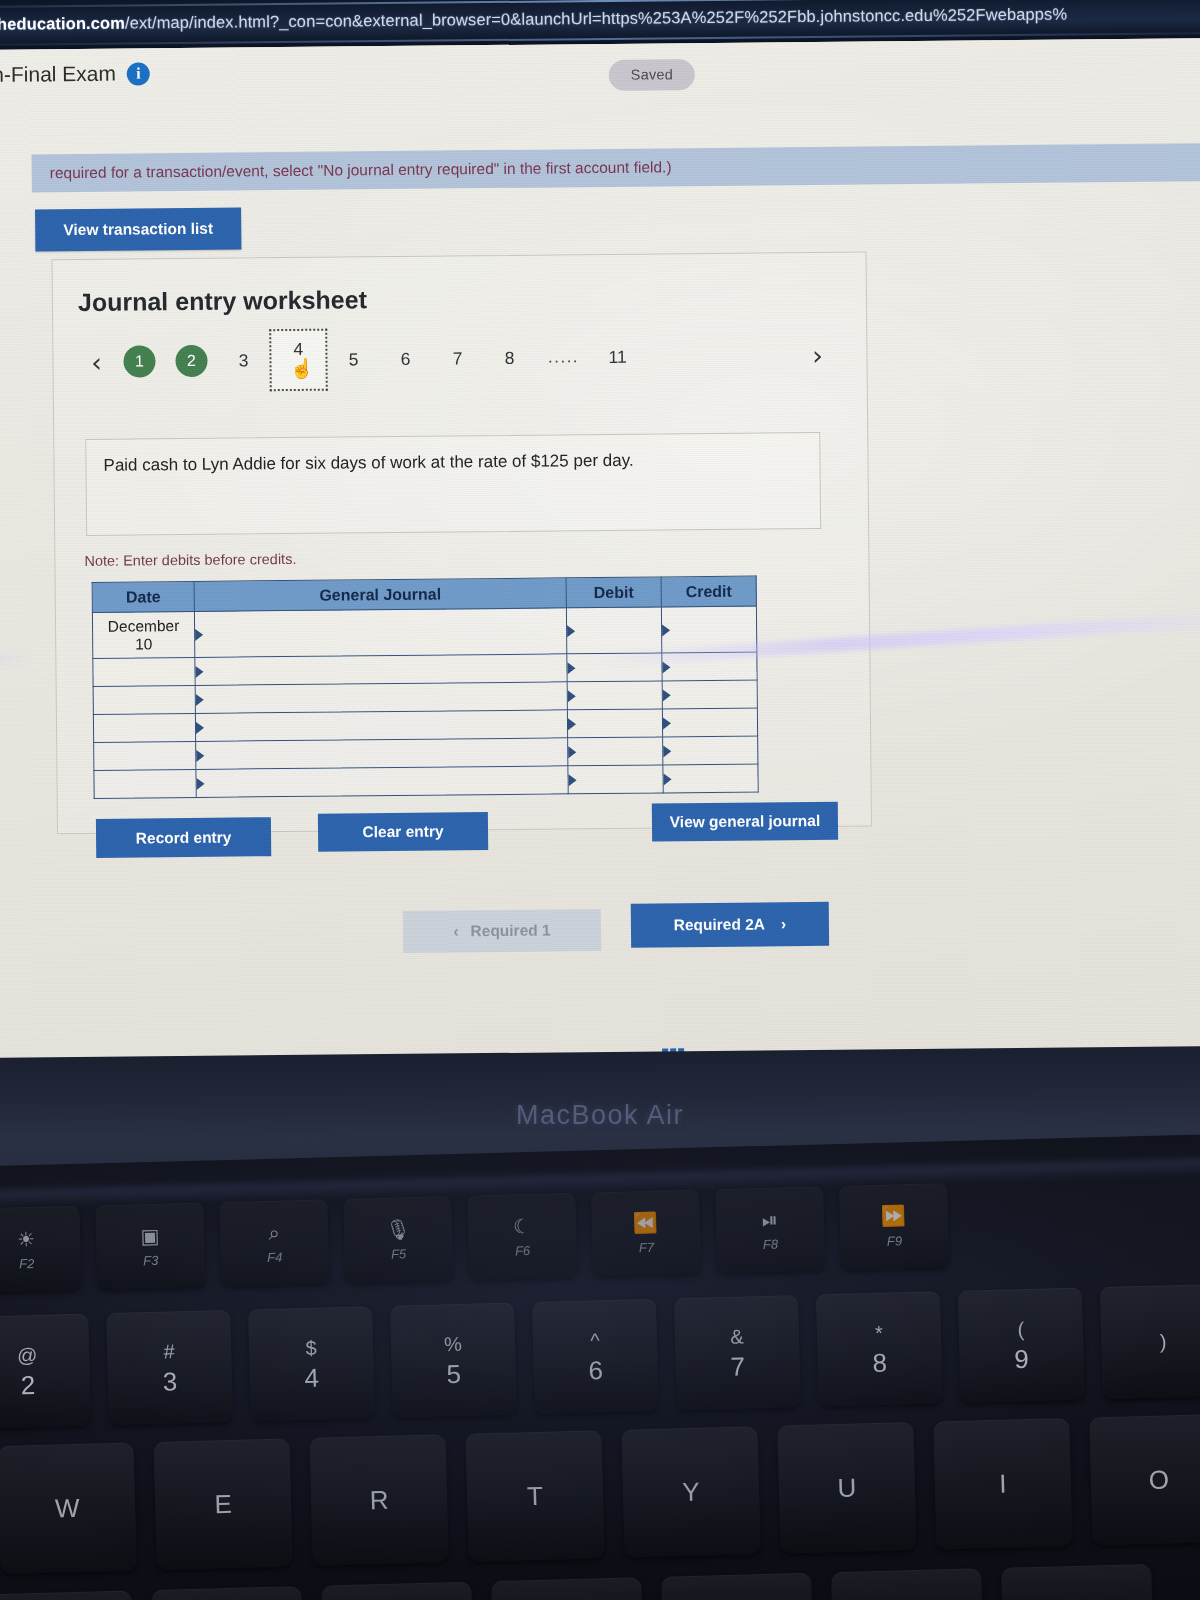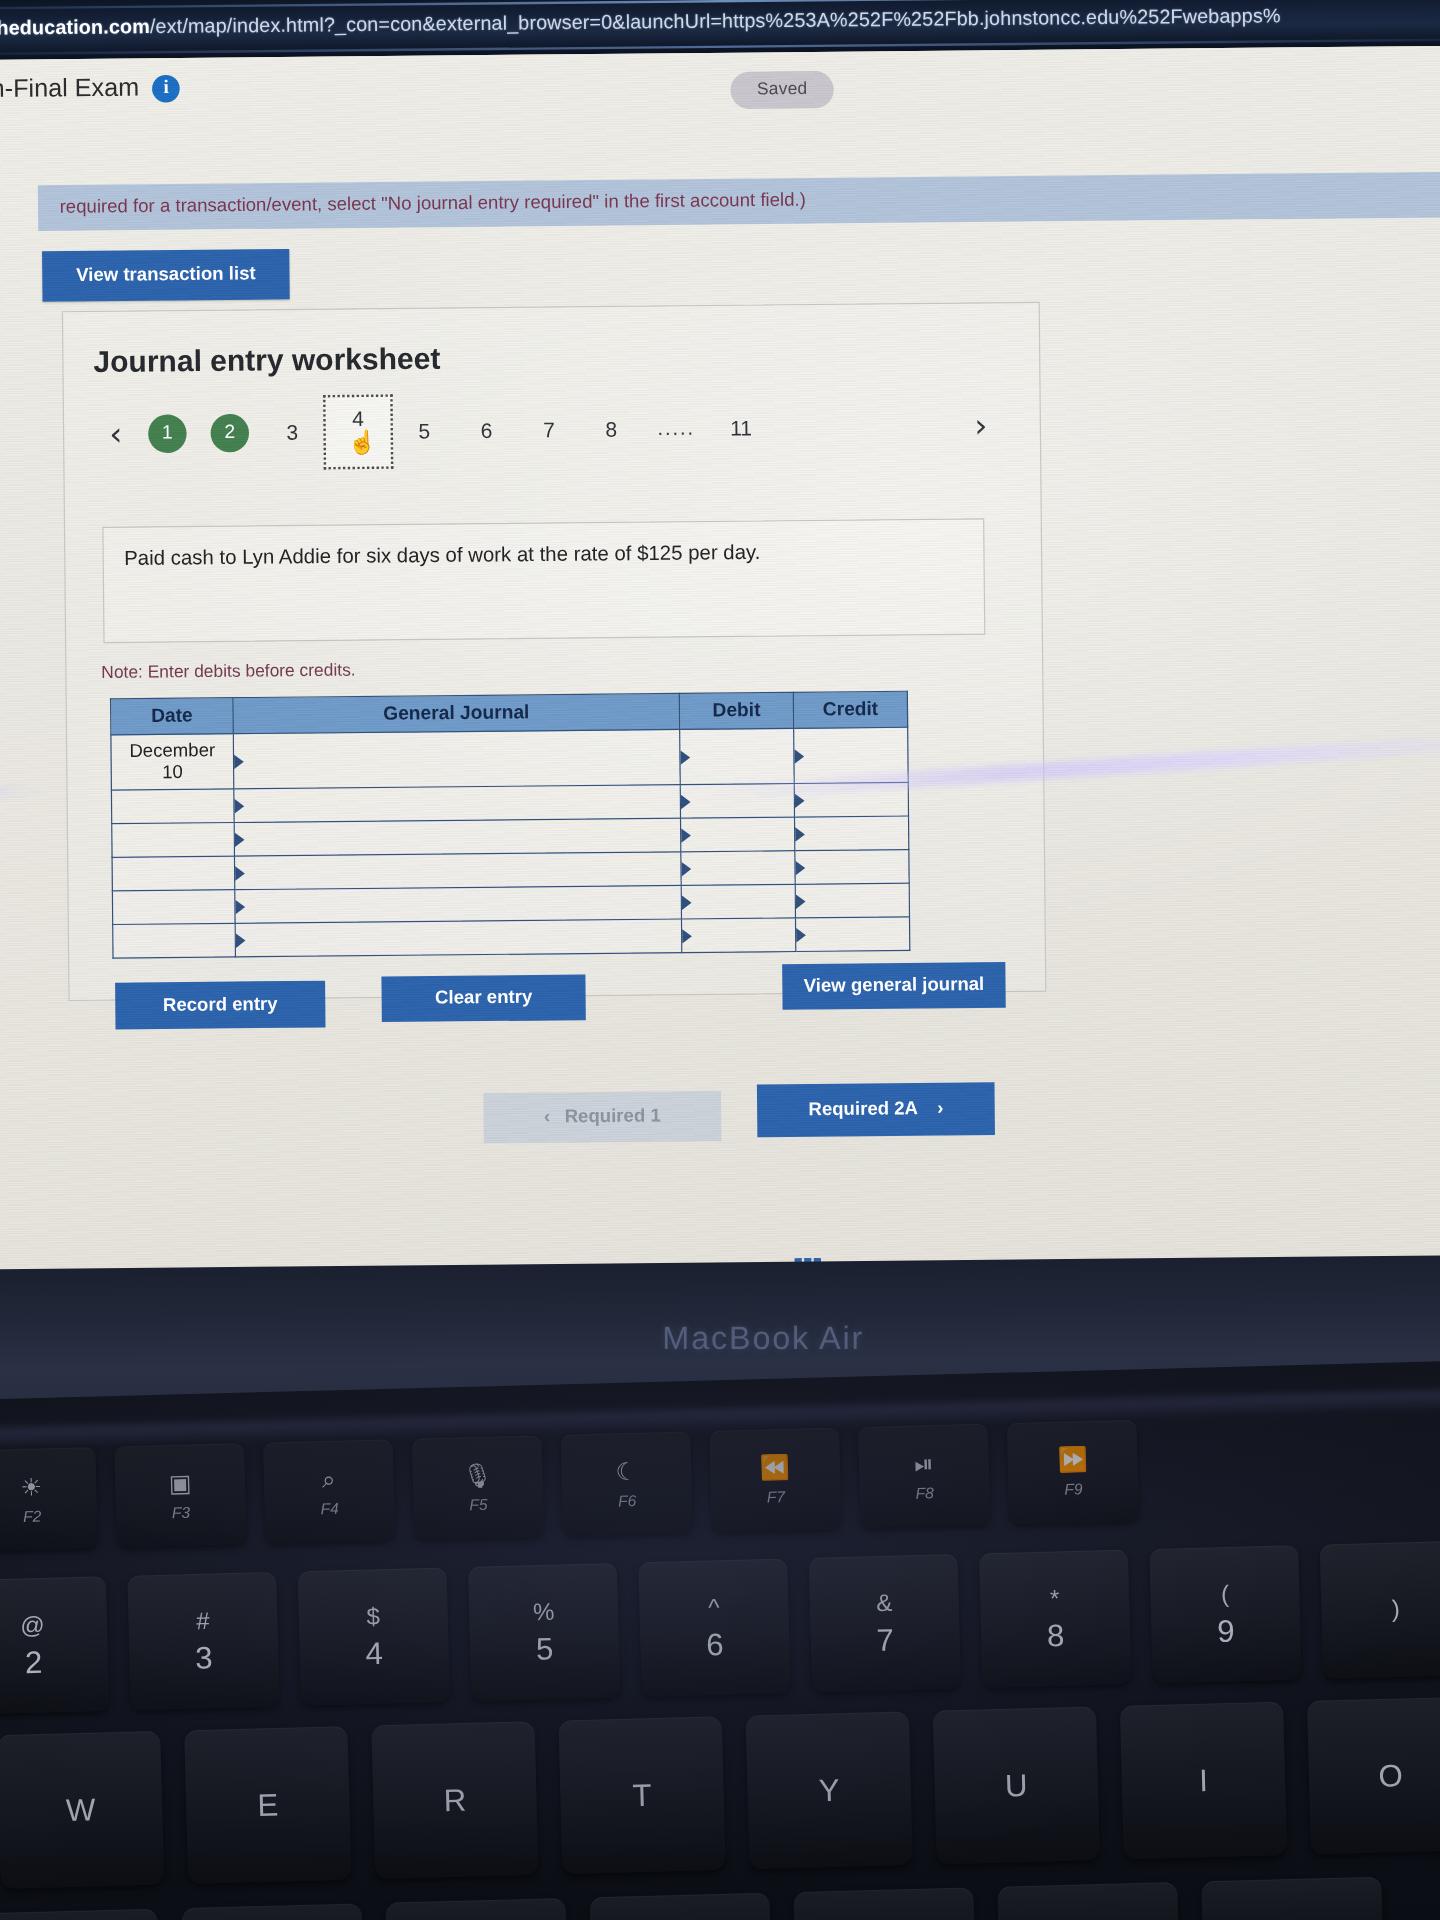--- a/index.html
+++ b/index.html
@@ -402,21 +402,20 @@
   }
   .macbook-label {
     position: absolute;
     left: 600px; top: 1100px;
     transform: translateX(-50%);
     font-size: 27px;
     letter-spacing: 1.5px;
     color: rgba(120,132,168,.52);
     text-shadow: 0 0 6px rgba(90,105,150,.35);
     user-select: none;
-    margin-left: 36px;
   }
 
   
   .keyboard {
     position: absolute;
     left: -40px; top: 1150px;
     width: 1290px; height: 470px;
     background: linear-gradient(180deg, #1a1d29 0%, #141722 45%, #0d1017 100%);
     transform: rotate(-1.5deg);
     transform-origin: 50% 0;

